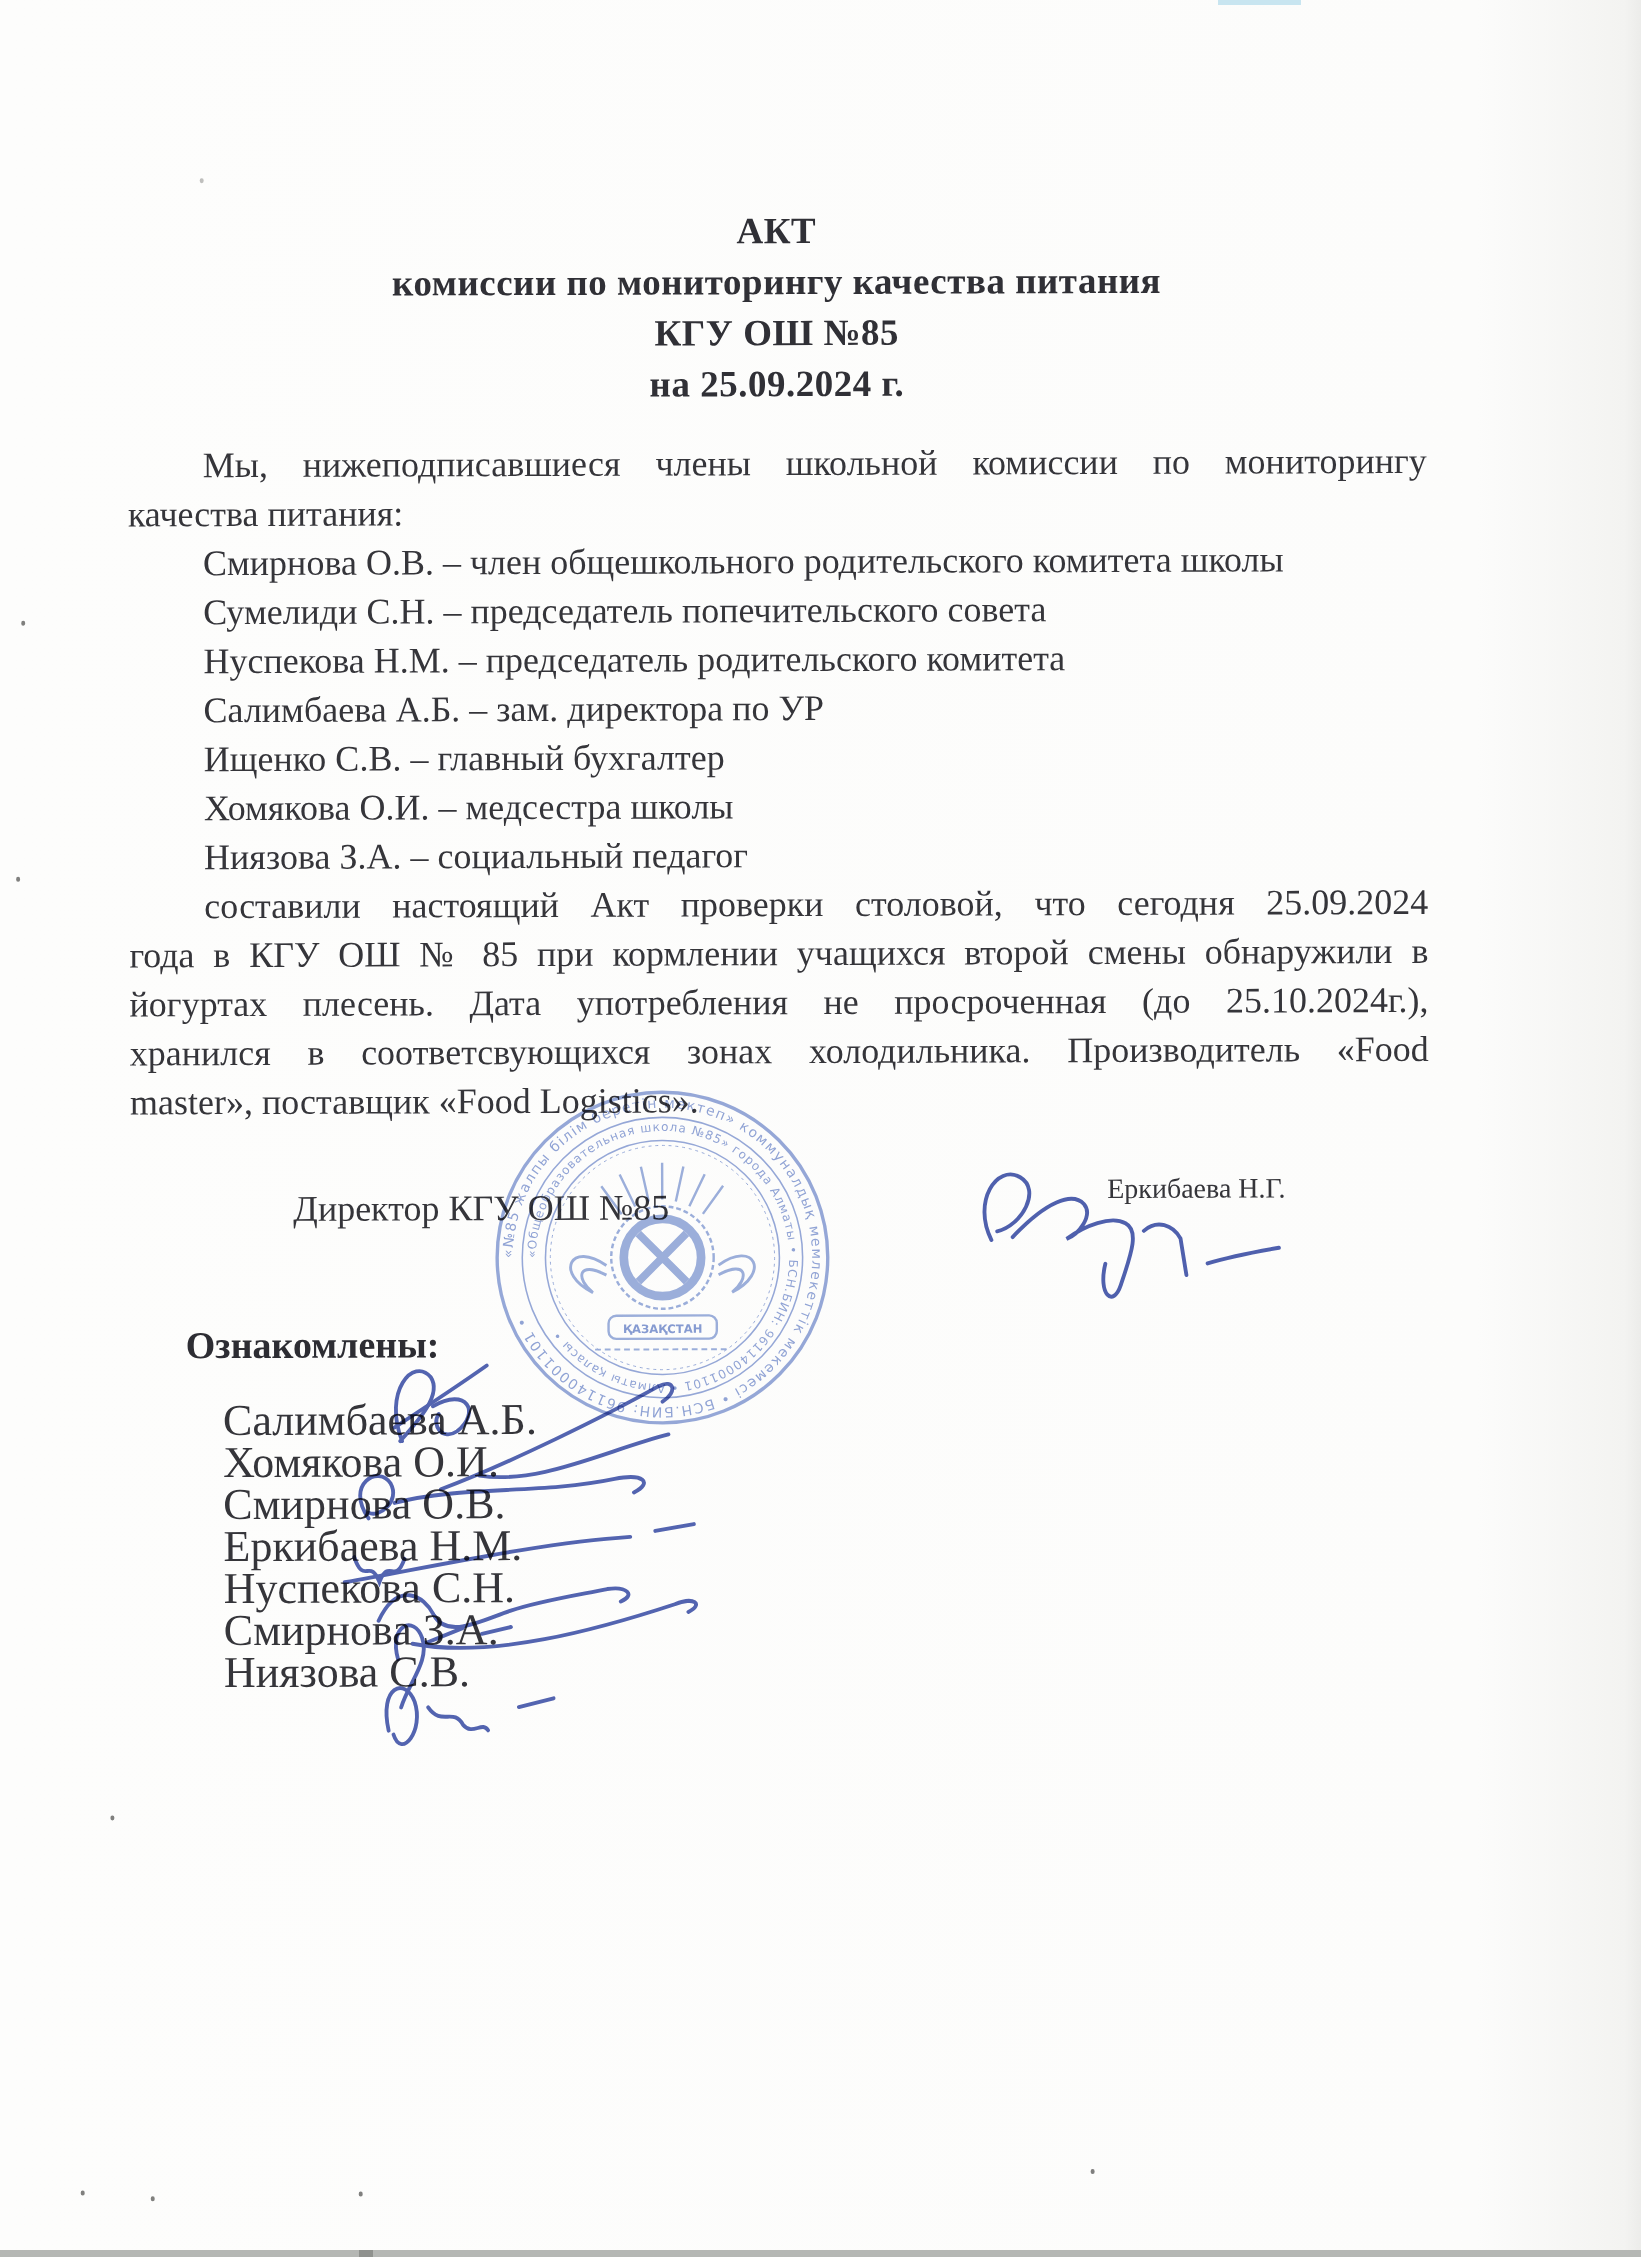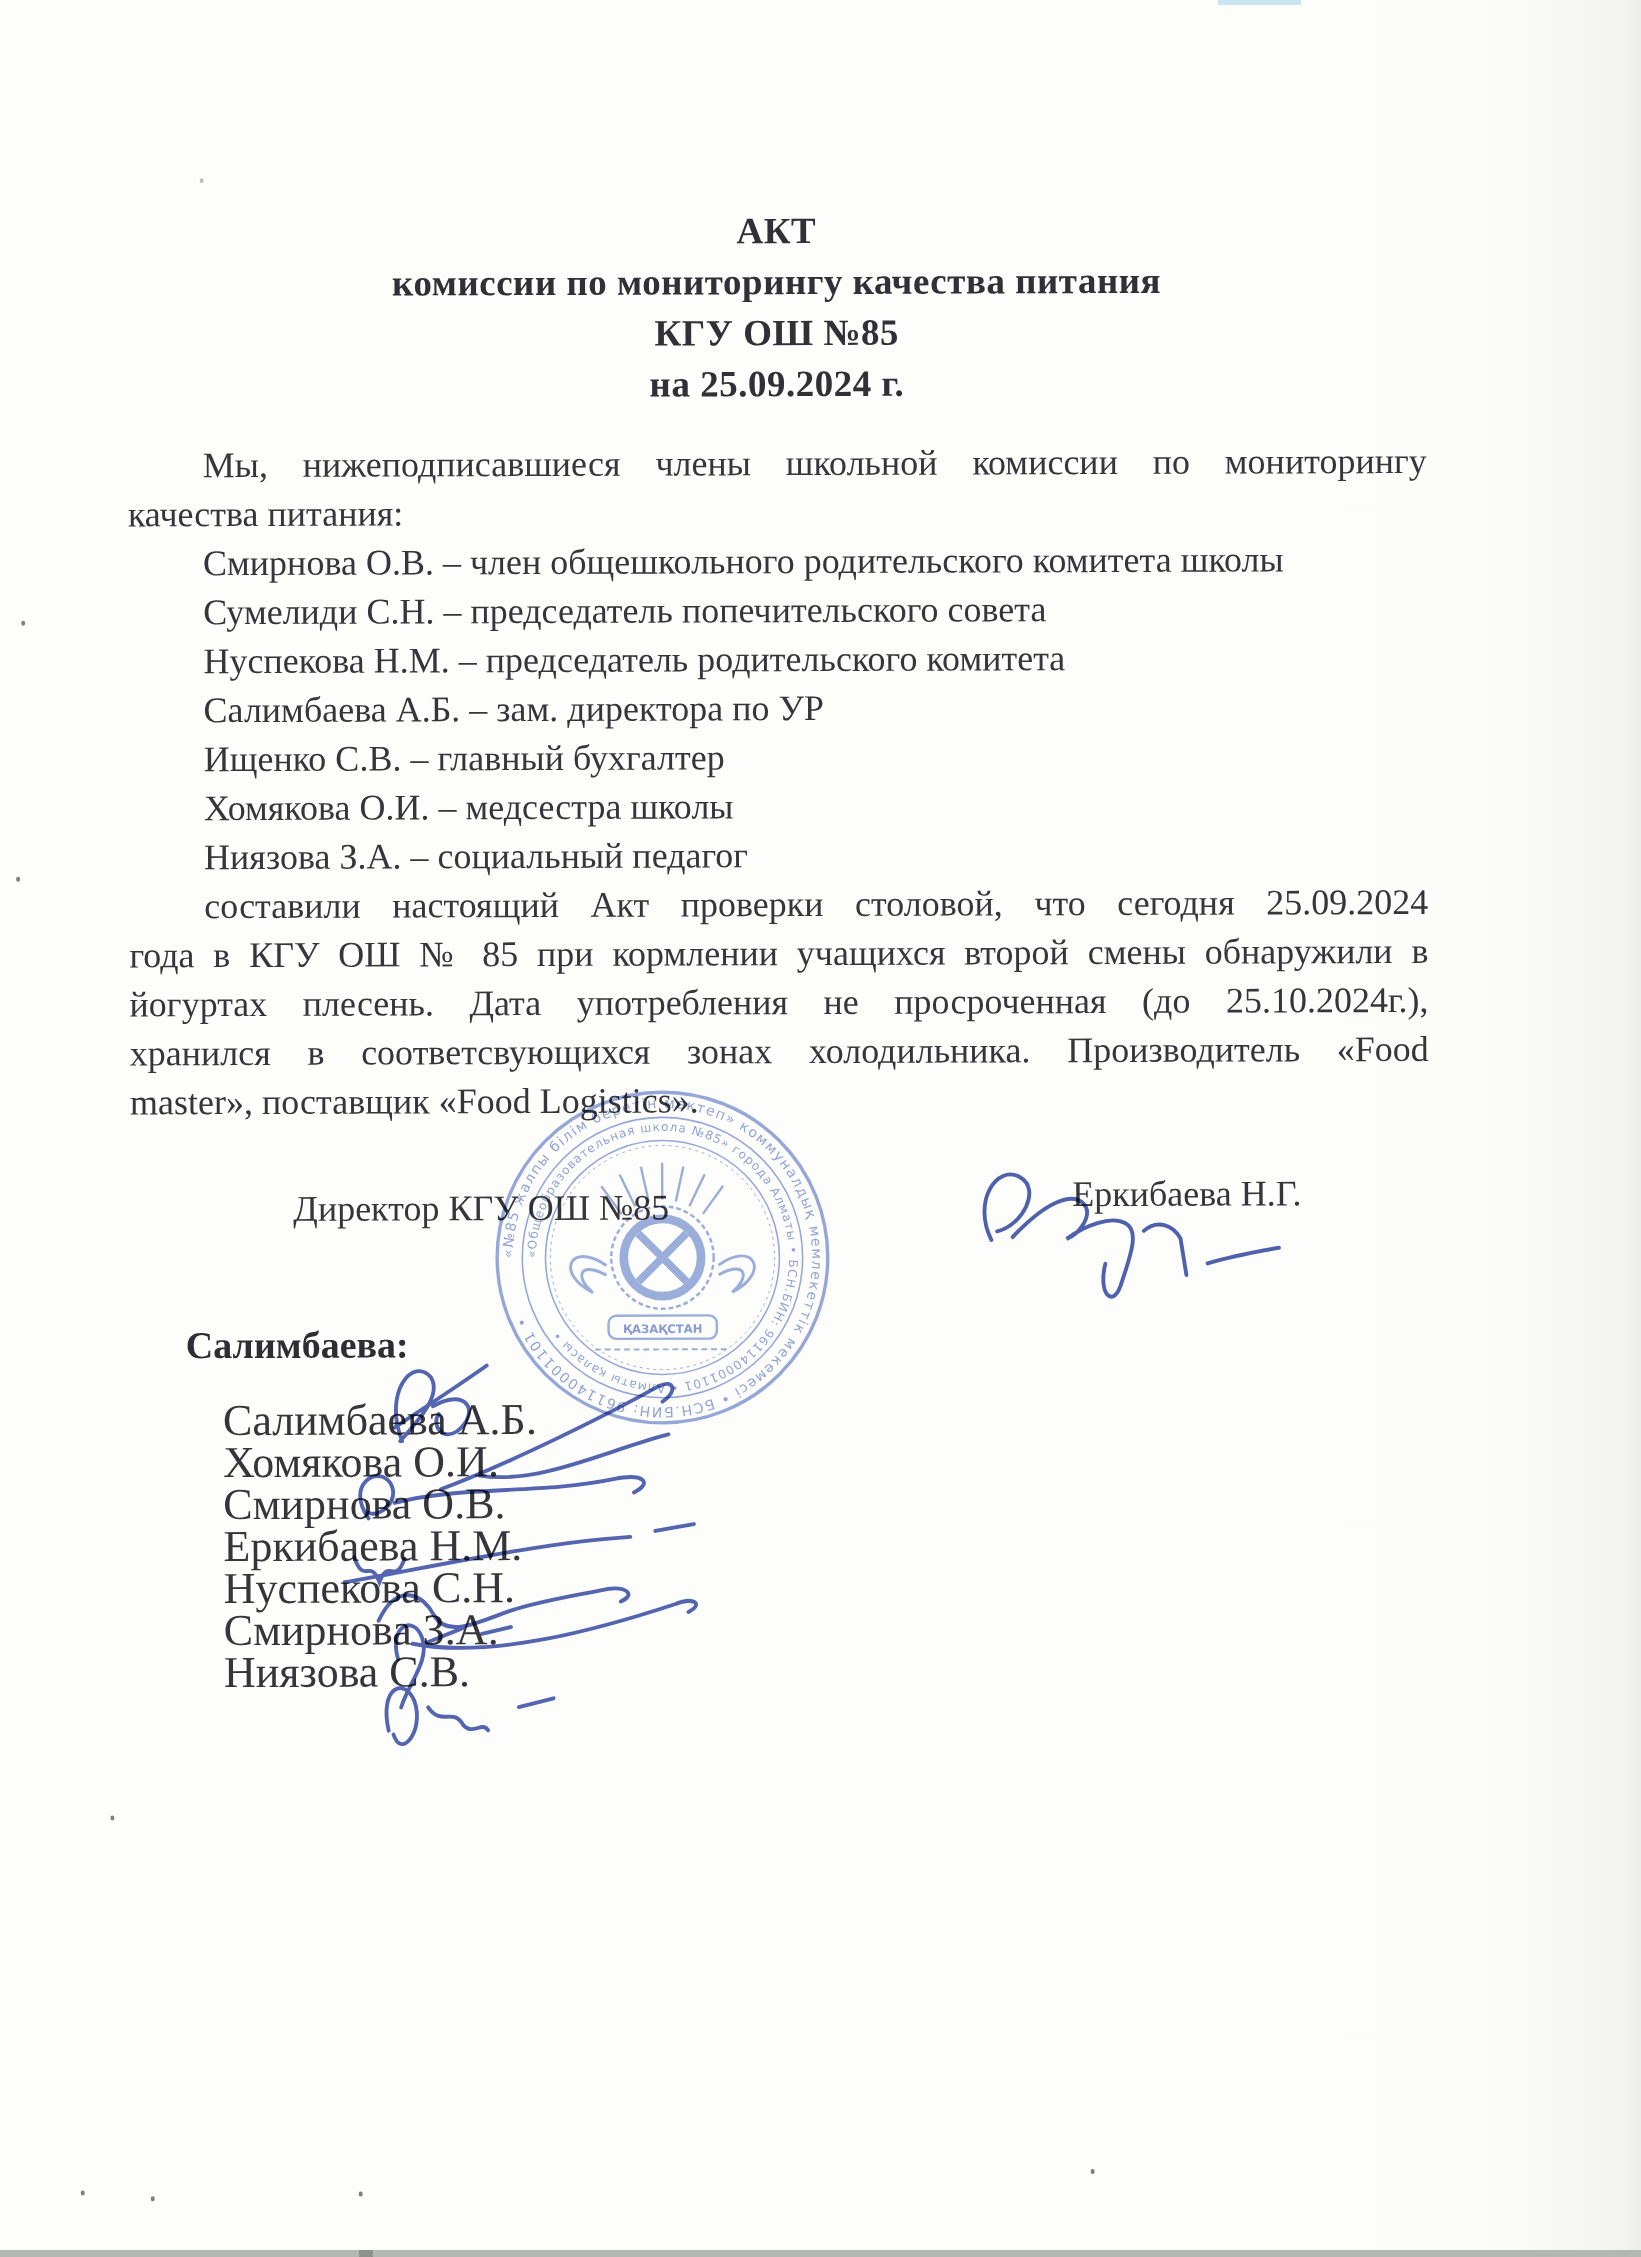--- a/index.html
+++ b/index.html
@@ -7,21 +7,21 @@
         background:linear-gradient(90deg,#fdfdfc 0%,#fcfcfb 90%,#f3f3f1 99%,#ececea 100%);
         font-family:"Liberation Serif",serif;color:#35353a;}
   .doc{position:absolute;inset:0;transform:rotate(-0.2deg);}
   .header{position:absolute;top:205px;left:130px;width:1299px;text-align:center;
           font-weight:bold;font-size:37px;line-height:51px;color:#303036;letter-spacing:0.5px;}
   .bodytext{position:absolute;top:439px;left:130px;width:1299px;font-size:36px;line-height:49px;}
   .ln{height:49px;overflow:visible;}
   .ind{text-indent:75px;}
   .just{text-align:justify;text-align-last:justify;}
   .director-label{position:absolute;left:293px;top:1186px;font-size:36px;}
-  .director-name{position:absolute;left:1072px;top:1174px;font-size:36px;}
+  .director-name{position:absolute;left:1107px;top:1174px;font-size:28px;}
   .ack-label{position:absolute;left:185px;top:1321px;font-size:38px;font-weight:bold;color:#2d2d33;}
   .ack-list{position:absolute;left:222px;top:1398px;font-size:44px;line-height:42px;}
   .stamp{position:absolute;left:488px;top:1083px;width:348px;height:348px;
          mix-blend-mode:multiply;opacity:.95;}
   .sig{position:absolute;mix-blend-mode:multiply;}
   .sig-director{left:954px;top:1149px;width:377px;height:164px;}
   .sig-ack{left:285px;top:1347px;width:483px;height:415px;}
   .speck{position:absolute;background:#4a4a48;border-radius:50%;width:3.9px;height:4.8px;opacity:.7;}
   .edge-bottom{position:absolute;left:0;right:0;bottom:0;height:6.8px;background:#b5b7b4;}
   .edge-notch{position:absolute;left:359px;bottom:0;width:13.5px;height:6.8px;background:#8f918e;}
@@ -54,21 +54,21 @@
       <div class="ln ind just">составили настоящий Акт проверки столовой, что сегодня 25.09.2024</div>
       <div class="ln just">года в КГУ ОШ № 85 при кормлении учащихся второй смены обнаружили в</div>
       <div class="ln just">йогуртах плесень. Дата употребления не просроченная (до 25.10.2024г.),</div>
       <div class="ln just">хранился в соответсвующихся зонах холодильника. Производитель «Food</div>
       <div class="ln">master», поставщик «Food Logistics».</div>
     </div>
 
     <div class="director-label">Директор КГУ ОШ №85</div>
     <div class="director-name">Еркибаева Н.Г.</div>
 
-    <div class="ack-label">Салимбаева:</div>
+    <div class="ack-label">Ознакомлены:</div>
     <div class="ack-list">
       <div>Салимбаева А.Б.</div>
       <div>Хомякова О.И.</div>
       <div>Смирнова О.В.</div>
       <div>Еркибаева Н.М.</div>
       <div>Нуспекова С.Н.</div>
       <div>Смирнова З.А.</div>
       <div>Ниязова С.В.</div>
     </div>
 

